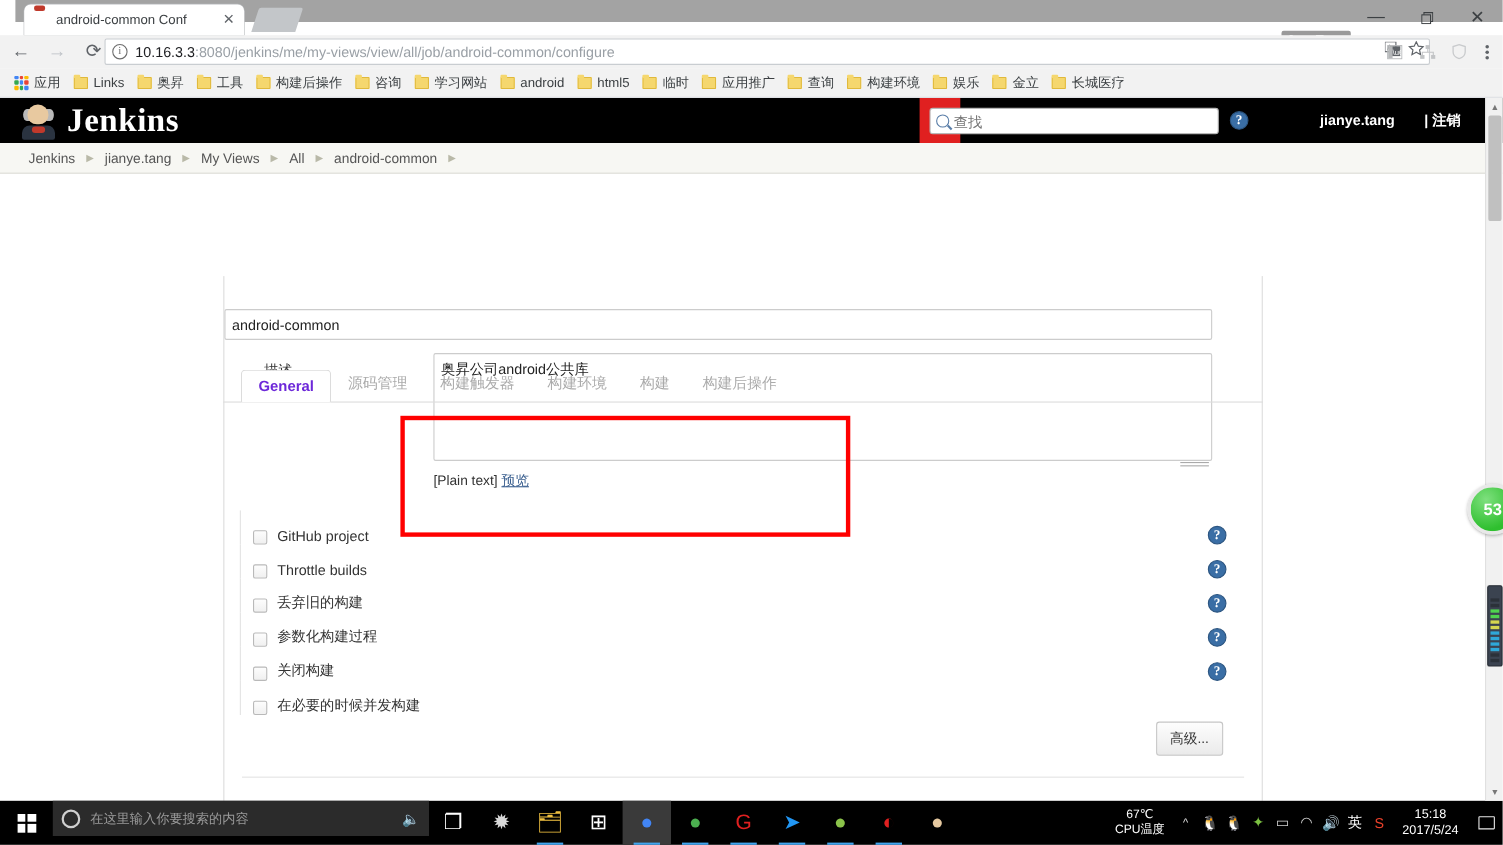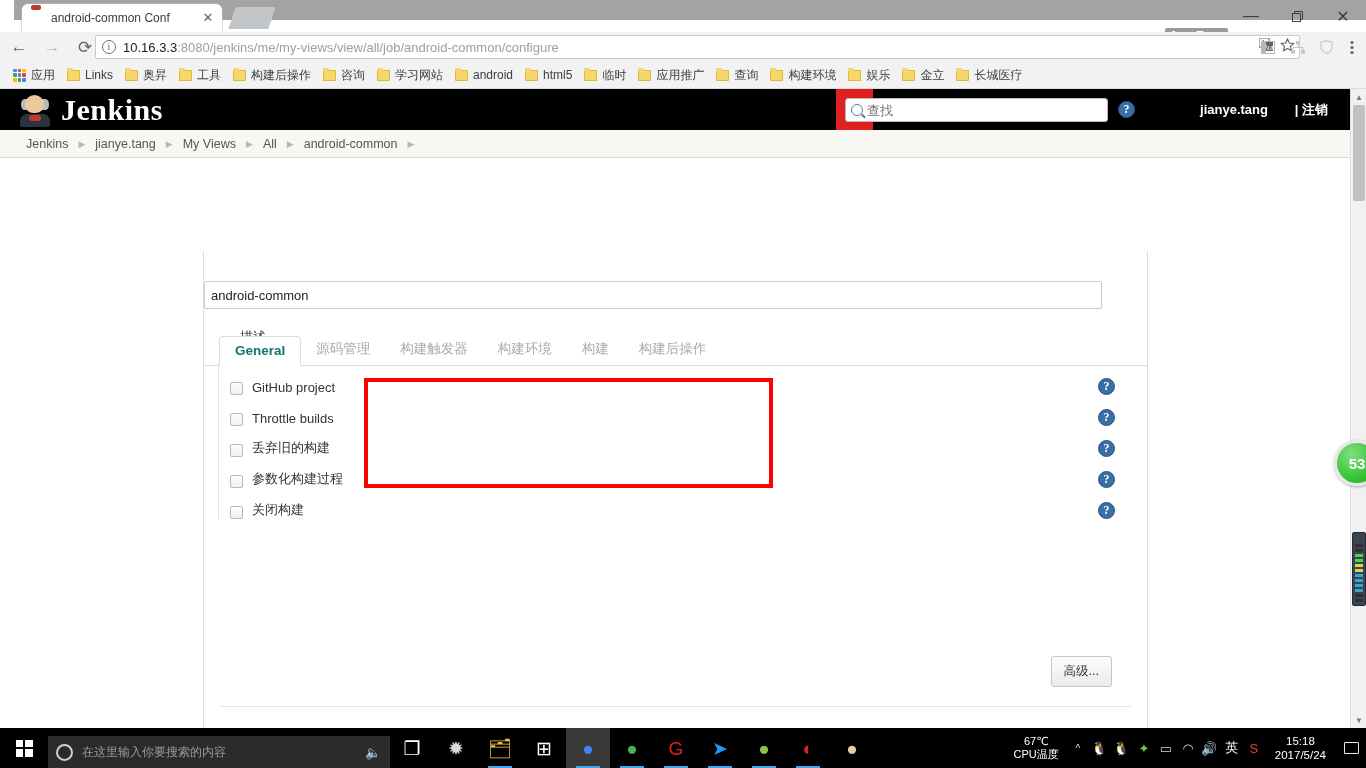--- a/index.html
+++ b/index.html
@@ -201,21 +201,21 @@
   }
   .tabbar {
     position: absolute; left: 203px; top: 178px; width: 945px; height: 30px;
     border-bottom: 1px solid #dcdcdc; display: flex; align-items: flex-end;
     padding-left: 16px; background: transparent; z-index: 3;
   }
   .jtab {
     font-size: 13.5px; color: #aaa; padding: 6px 15px 7px; white-space: nowrap;
   }
   .jtab.active {
-    color: #0f766e; font-weight: bold; background: #fff;
+    color: #6d28d9; font-weight: bold; background: #fff;
     border: 1px solid #dcdcdc; border-bottom: 1px solid #fff;
     border-radius: 4px 4px 0 0; margin-bottom: -1px;
   }
   .frow { display: flex; align-items: flex-start; margin-bottom: 0; }
   .flabel {
     width: 190px; padding-left: 36px; font-size: 13px; color: #333;
     padding-top: 7px;
   }
   .fctrl { flex: 1; padding-right: 45px; }
   .jinput {
@@ -284,21 +284,21 @@
     padding: 3px 2px; display: flex; flex-direction: column-reverse; gap: 2px;
   }
   .meter-widget i { display: block; height: 3px; background: #2fa8d8; }
   .meter-widget i.g { background: #4fd24f; }
   .meter-widget i.y { background: #d7d74f; }
   .meter-widget i.dk { background: #2b3139; }
 
   
   .taskbar {
     position: absolute; left: 0; right: 0; bottom: 0; height: 40px;
-    background: #000; display: flex; align-items: flex-end;
+    background: #000; display: flex; align-items: flex-start;
   }
   .start-btn { width: 48px; height: 40px; display: flex; align-items: center; justify-content: center; }
   .win-logo { width: 17px; height: 17px; display: grid; grid-template-columns: 1fr 1fr; grid-template-rows: 1fr 1fr; gap: 2px; }
   .win-logo i { background: #fff; }
   .cortana {
     width: 342px; height: 32px; background: #2b2b2b; display: flex;
     align-items: center; padding: 0 8px; gap: 9px;
   }
   .cortana-ring { width: 17px; height: 17px; border: 2px solid #d0d0d0; border-radius: 50%; flex: 0 0 17px; }
   .cortana-text { font-size: 12px; color: #9a9a9a; flex: 1; white-space: nowrap; }
@@ -527,20 +527,31 @@
         <div class="frow">
           <div class="fctrl">
             <input class="jinput" value="android-common" style="">
           </div>
         </div>
 
         <div style="height:12px"></div>
 
         <div class="frow">
           <div class="flabel">描述</div>
+          <div class="fctrl">
+            <textarea class="jtextarea" style="">奥昇公司android公共库</textarea>
+            <div class="resize-grip">
+                <i></i>
+                <i></i>
+              </div>
+            <div class="plain-row">
+              <span>[Plain text]</span>
+              <a href="#">预览</a>
+            </div>
+          </div>
         </div>
 
         <div class="cb-list" id="cblist">
             <div class="cb-row">
               <span class="sep"></span>
               <span class="jcb"></span>
               <span class="cb-label">GitHub project</span>
               <span class="help-round cb-help">?</span>
             </div>
             <div class="cb-row">
@@ -560,20 +571,25 @@
               <span class="jcb"></span>
               <span class="cb-label">参数化构建过程</span>
               <span class="help-round cb-help">?</span>
             </div>
             <div class="cb-row">
               <span class="sep"></span>
               <span class="jcb"></span>
               <span class="cb-label">关闭构建</span>
               <span class="help-round cb-help">?</span>
             </div>
+            <div class="cb-row">
+              <span class="sep"></span>
+              <span class="jcb"></span>
+              <span class="cb-label">在必要的时候并发构建</span>
+            </div>
           </div>
 
         <button class="adv-btn">高级...</button>
         <div class="sec-divider"></div>
       </div>
 
       <div class="annot-box"></div>
     </div>
   </div>
 

